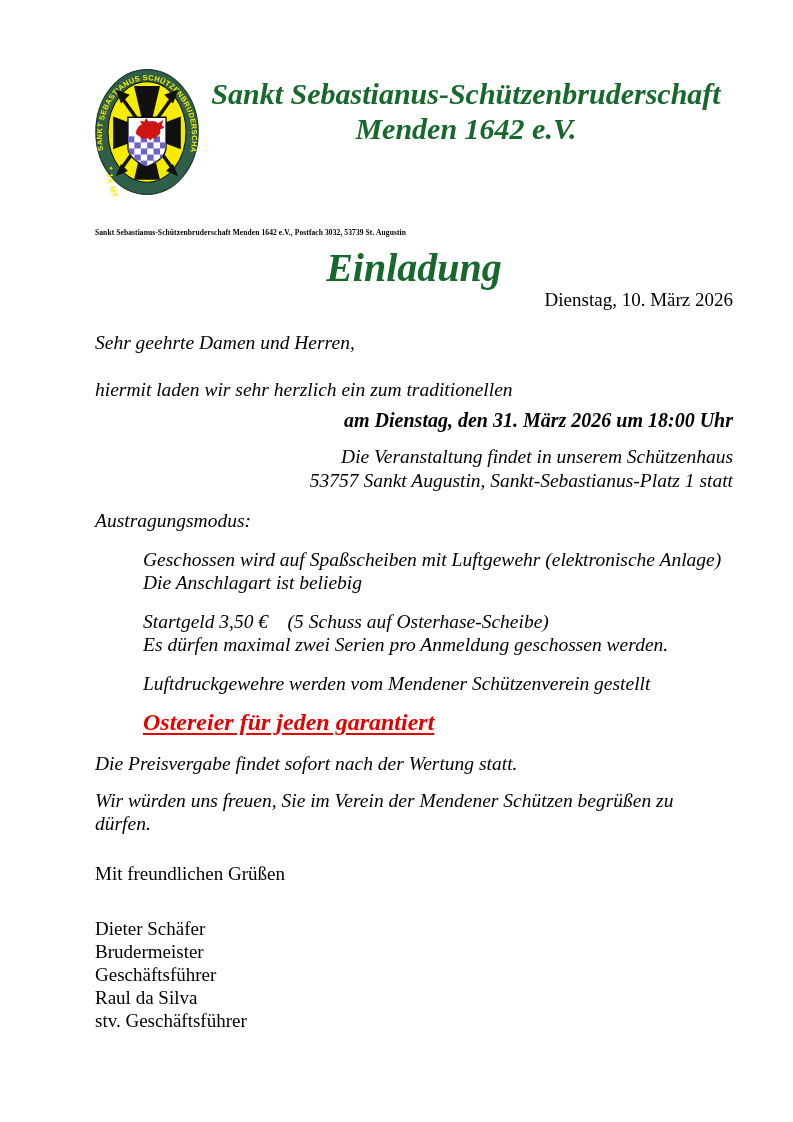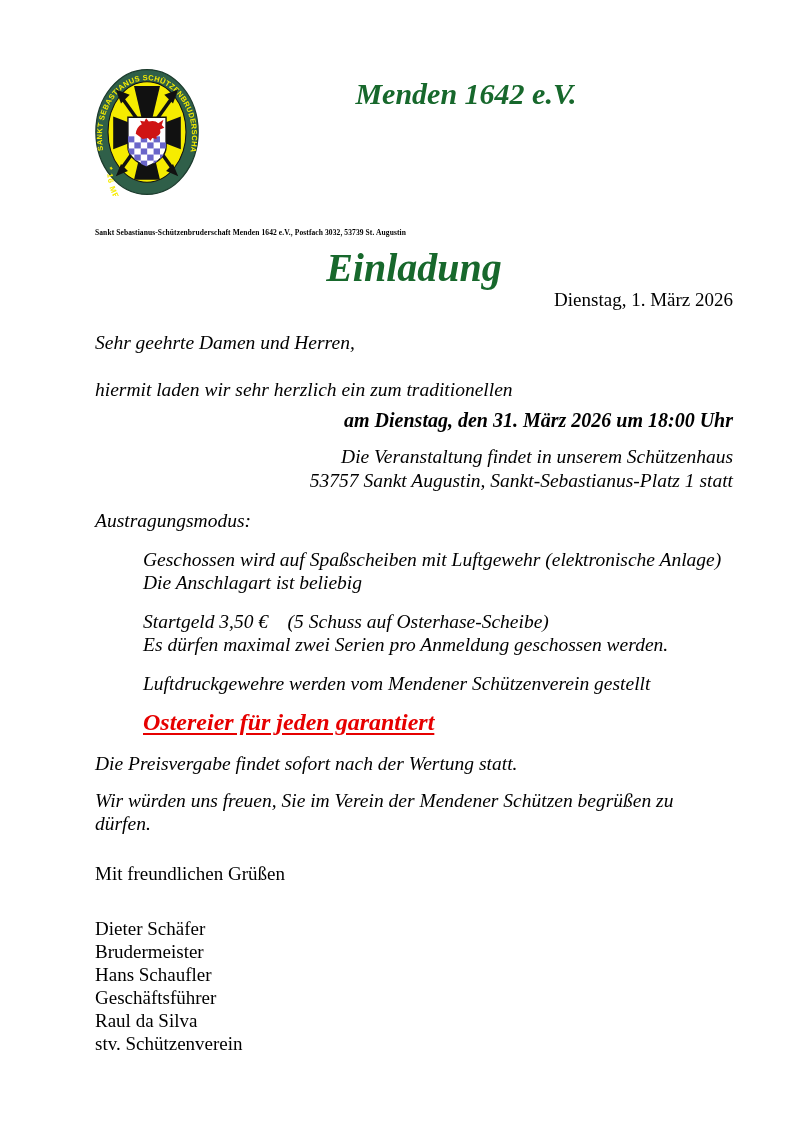--- a/index.html
+++ b/index.html
@@ -172,29 +172,30 @@
                 <rect x="52.8" y="106" width="7.4" height="7"></rect>
                 <rect x="67.6" y="106" width="7.4" height="7"></rect>
             </g>
           </g>
 
           <path fill="#cf1414" d="M47 75 q1-8 7-11 l-2-4 5 1 2-4 3 4 q7-2 11 2 l6-4 -2 6 3 3 -5 2 q2 6 -4 8 l0 3 -5-1 -2 3 -3-3 -6 1 -4-3 z"></path>
         </g>
       </svg>
     </div>
     <div class="org-titles">
+      <div>Sankt Sebastianus-Schützenbruderschaft</div>
       <div>Menden 1642 e.V.</div>
     </div>
   </div>
 
   <div class="sender">Sankt Sebastianus-Schützenbruderschaft Menden 1642 e.V., Postfach 3032, 53739 St. Augustin</div>
 
   <div class="doc-title">Einladung</div>
 
-  <div class="date-line">Dienstag, 1. März 2026</div>
+  <div class="date-line">Dienstag, 10. März 2026</div>
 
   <div class="body-line salutation">Sehr geehrte Damen und Herren,</div>
   <div class="body-line intro">hiermit laden wir sehr herzlich ein zum traditionellen</div>
 
 
   <div class="event-datetime">am Dienstag, den 31. März 2026 um 18:00 Uhr</div>
   <div class="body-line center venue">
     <div>Die Veranstaltung findet in unserem Schützenhaus</div>
     <div>53757 Sankt Augustin, Sankt-Sebastianus-Platz 1 statt</div>
   </div>
@@ -219,22 +220,21 @@
   <div class="body-line mt14">Wir würden uns freuen, Sie im Verein der Mendener Schützen begrüßen zu dürfen.</div>
 
   <div class="regards">Mit freundlichen Grüßen</div>
 
   <div class="sig-row">
     <div class="sig-col">
       <div>Dieter Schäfer</div>
       <div>Brudermeister</div>
     </div>
     <div class="sig-col">
-      <div>Hans Schaufler</div>
       <div>Geschäftsführer</div>
     </div>
     <div class="sig-col">
       <div>Raul da Silva</div>
-      <div>stv. Schützenverein</div>
+      <div>stv. Geschäftsführer</div>
     </div>
   </div>
 
 </div>
 
 </body></html>

